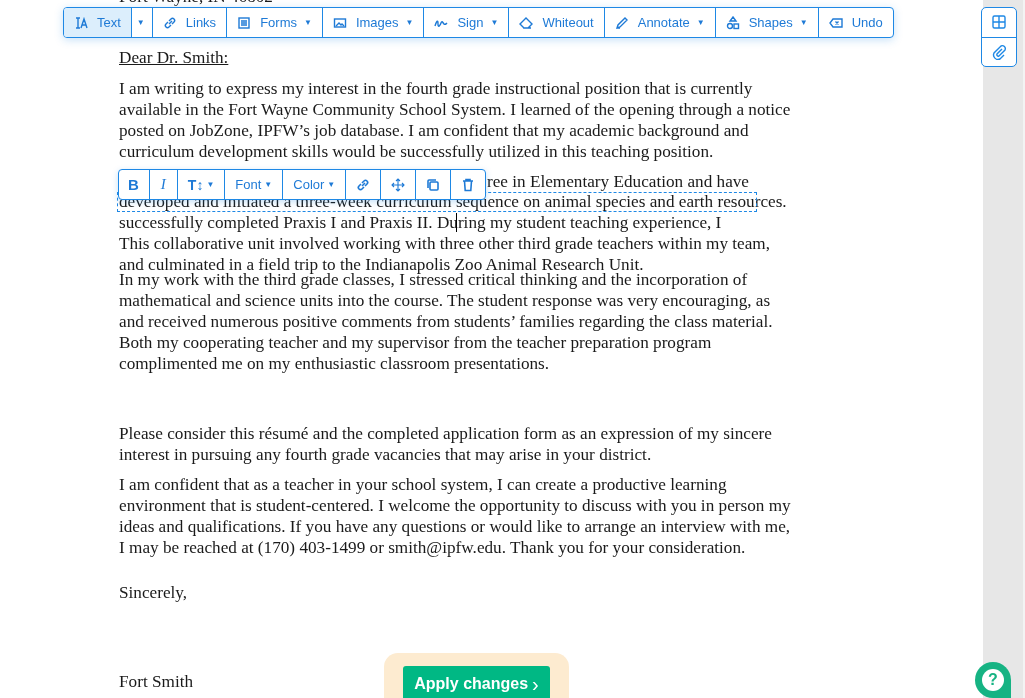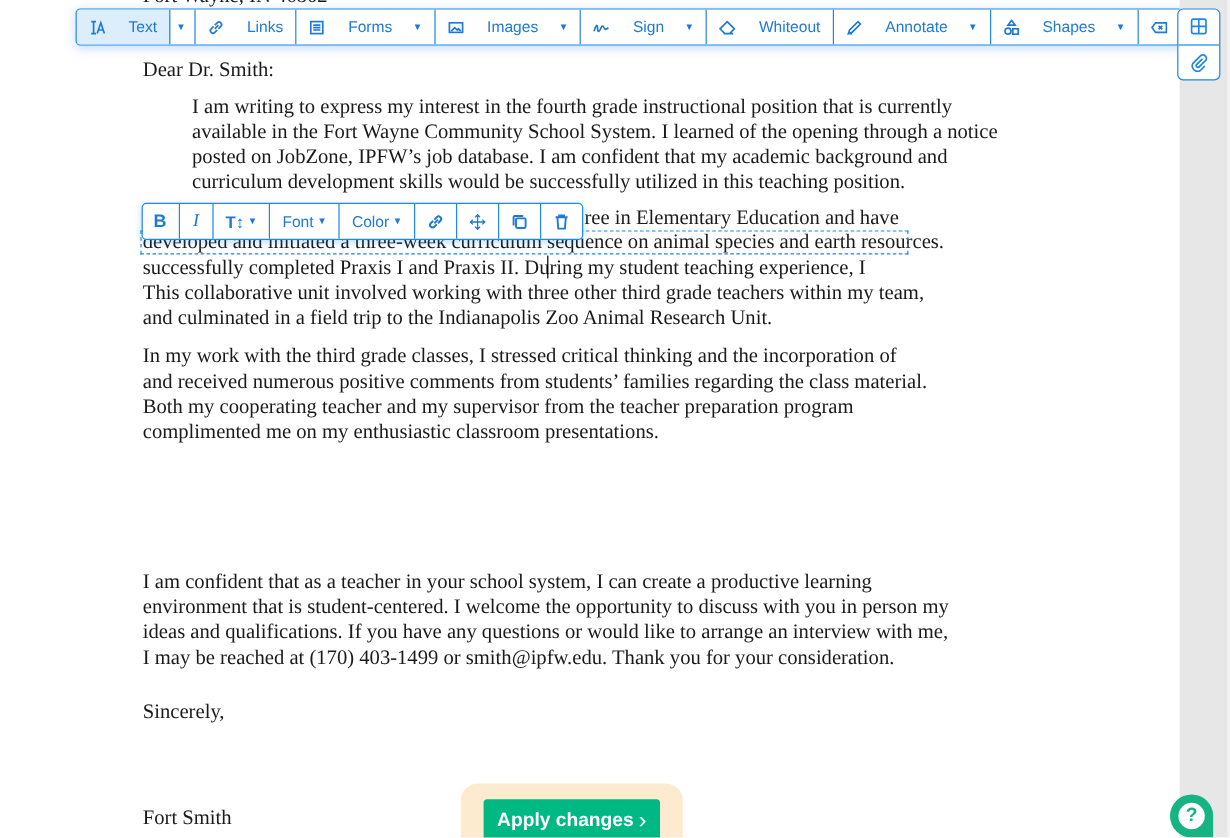--- a/index.html
+++ b/index.html
@@ -6,21 +6,21 @@
     html, body { width: 1025px; height: 698px; overflow: hidden; background: #ffffff; }
     body { position: relative; font-family: "Liberation Sans", sans-serif; }
 
     .doc { position: absolute; left: 0; top: 0; width: 983px; height: 698px; background: #fff; overflow: hidden; }
     .doc-text { position: absolute; left: 119px; font-family: "Liberation Serif", serif; font-size: 17.2px; color: #1a1a1a; line-height: 21px; white-space: nowrap; }
 
     .line { display: block; height: 21px; }
 
     
     .main-toolbar { position: absolute; left: 63px; top: 7px; height: 31px; display: flex; border: 1px solid #1e88e5; border-radius: 4px; background: #fff; box-shadow: 0 2px 8px rgba(30,136,229,0.25); overflow: hidden; }
-    .tb-btn { display: flex; align-items: center; gap: 19px; padding: 0 10px; font-size: 13px; color: #1e7ad6; border-right: 1px solid #1e88e5; height: 100%; cursor: pointer; white-space: nowrap; }
+    .tb-btn { display: flex; align-items: center; gap: 9px; padding: 0 10px; font-size: 13px; color: #1e7ad6; border-right: 1px solid #1e88e5; height: 100%; cursor: pointer; white-space: nowrap; }
     .tb-btn:last-child { border-right: none; }
     .tb-btn.active { background: #dceefc; }
     .tb-btn .caret { font-size: 8px; margin-left: -2px; }
     .tb-btn svg { width: 14px; height: 14px; stroke: #1e7ad6; fill: none; stroke-width: 1.4; }
 
     
     .fmt-toolbar { position: absolute; left: 118px; top: 169px; height: 31px; display: flex; border: 1px solid #1e88e5; border-radius: 4px; background: #fff; box-shadow: 0 2px 6px rgba(30,136,229,0.25); overflow: hidden; }
     .fmt-btn { display: flex; align-items: center; justify-content: center; padding: 0 10px; font-size: 13px; color: #1e7ad6; border-right: 1px solid #1e88e5; height: 100%; cursor: pointer; }
     .fmt-btn:last-child { border-right: none; }
     .fmt-btn svg { width: 14px; height: 14px; stroke: #1e7ad6; fill: none; stroke-width: 1.6; }
@@ -41,44 +41,49 @@
 
     
     .apply-wrap { position: absolute; left: 384px; top: 653px; width: 185px; height: 60px; background: #fdebd0; border-radius: 14px; }
     .apply-btn { position: absolute; left: 403px; top: 666px; width: 147px; height: 40px; background: #00b884; color: #fff; font-weight: bold; font-size: 16px; border-radius: 3px; display: flex; align-items: flex-start; padding-top: 9px; justify-content: center; gap: 4px; cursor: pointer; }
   </style>
 </head>
 <body>
 
 <div class="doc">
   <div class="doc-text" style="top:-14px;">Fort Wayne, IN 46802</div>
-  <div class="doc-text" style="top:47px;">Dear Dr. Smith:</div>
-
-  <div class="doc-text" style="top:78px;margin-left:41px;">
+  <div class="doc-text" style="top:47px;text-decoration:underline;">Dear Dr. Smith:</div>
+
+  <div class="doc-text" style="top:78px;">
     <span class="line">I am writing to express my interest in the fourth grade instructional position that is currently</span>
     <span class="line">available in the Fort Wayne Community School System. I learned of the opening through a notice</span>
     <span class="line">posted on JobZone, IPFW’s job database. I am confident that my academic background and</span>
     <span class="line">curriculum development skills would be successfully utilized in this teaching position.</span>
   </div>
 
   <div class="doc-text" style="top:171px;left:487px;">ree in Elementary Education and have</div>
   <div class="doc-text" style="top:191px;">
     <span class="line">developed and initiated a three-week curriculum sequence on animal species and earth resources.</span>
     <span class="line">successfully completed Praxis I and Praxis II. During my student teaching experience, I</span>
     <span class="line">This collaborative unit involved working with three other third grade teachers within my team,</span>
     <span class="line">and culminated in a field trip to the Indianapolis Zoo Animal Research Unit.</span>
   </div>
 
-  <div class="doc-text" style="top:286px;">
+  <div class="doc-text" style="top:269px;">
     <span class="line">In my work with the third grade classes, I stressed critical thinking and the incorporation of</span>
+    <span class="line">mathematical and science units into the course.  The student response was very encouraging, as</span>
     <span class="line">and received numerous positive comments from students’ families regarding the class material.</span>
     <span class="line">Both my cooperating teacher and my supervisor from the teacher preparation program</span>
     <span class="line">complimented me on my enthusiastic classroom presentations.</span>
   </div>
 
+  <div class="doc-text" style="top:423px;">
+    <span class="line">Please consider this résumé and the completed application form as an expression of my sincere</span>
+    <span class="line">interest in pursuing any fourth grade vacancies that may arise in your district.</span>
+  </div>
 
   <div class="doc-text" style="top:474px;">
     <span class="line">I am confident that as a teacher in your school system, I can create a productive learning</span>
     <span class="line">environment that is student-centered. I welcome the opportunity to discuss with you in person my</span>
     <span class="line">ideas and qualifications. If you have any questions or would like to arrange an interview with me,</span>
     <span class="line">I may be reached at (170) 403-1499 or smith@ipfw.edu. Thank you for your consideration.</span>
   </div>
 
   <div class="doc-text" style="top:582px;">Sincerely,</div>
   <div class="doc-text" style="top:671px;">Fort Smith</div>

